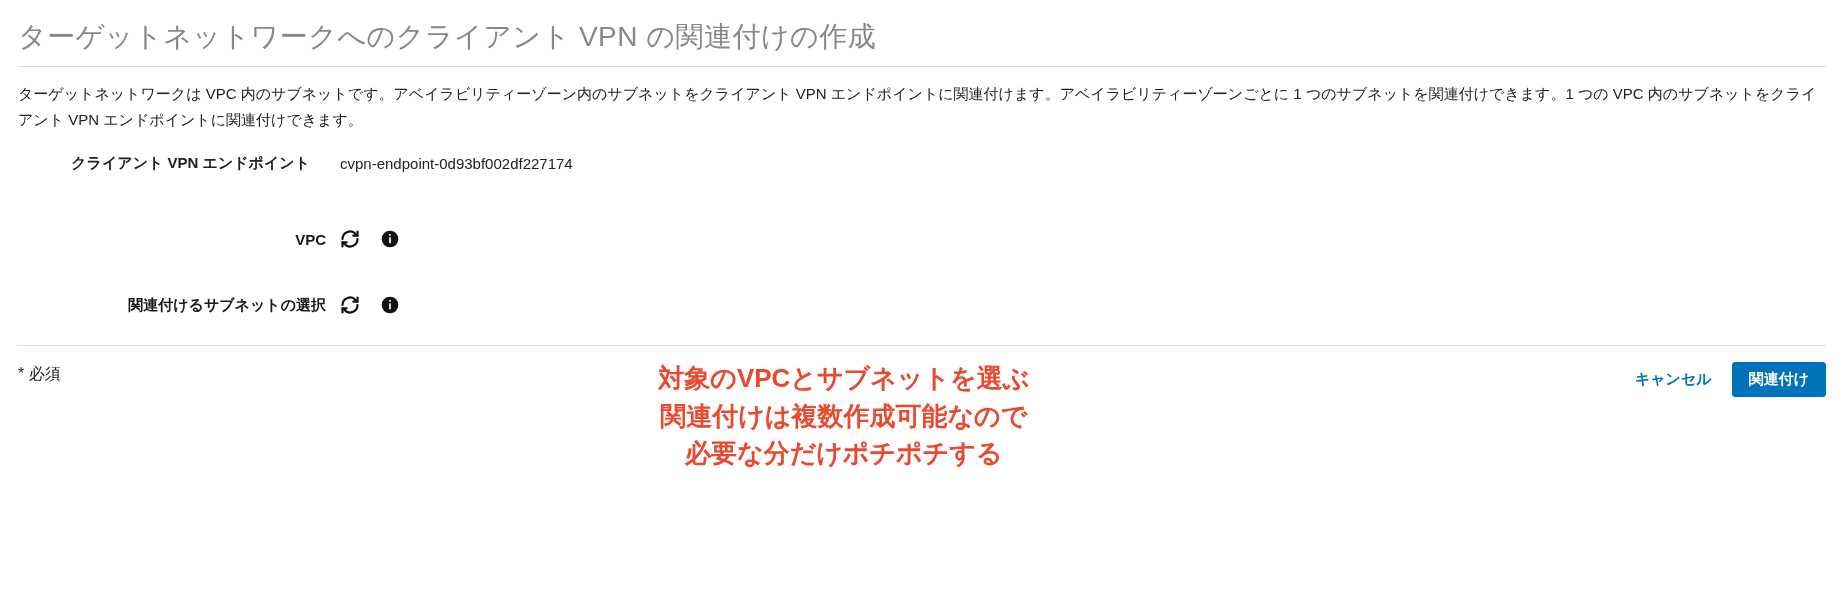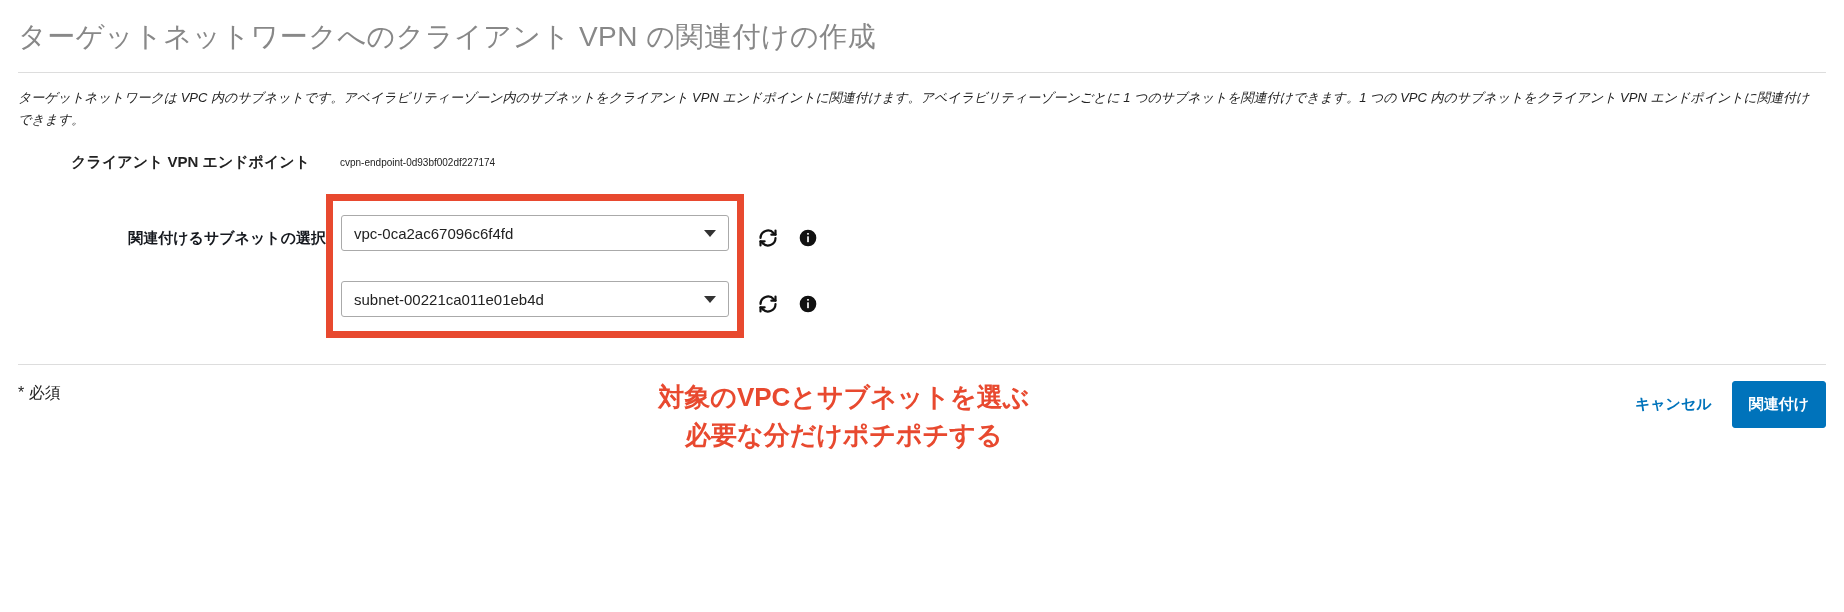--- a/index.html
+++ b/index.html
@@ -8,54 +8,53 @@
       font-size: 14px;
       color: #16191f;
       background: #fff;
       padding: 18px 18px 30px 18px;
       width: 1844px;
     }
     .page-title {
       font-size: 28px;
       font-weight: 400;
       color: #888;
-      margin-bottom: 16px;
+      margin-bottom: 10px;
       letter-spacing: 0.5px;
     }
     .title-rule {
       border: none;
       border-top: 1px solid #ddd;
       margin-bottom: 14px;
     }
     .description {
-      font-size: 13px;
+      font-size: 15px;
       line-height: 1.7;
       color: #222;
       margin-bottom: 22px;
       max-width: 1800px;
-      font-style: italic;
     }
     .form-area { padding-left: 40px; }
     .form-row {
       display: flex;
       align-items: center;
       margin-bottom: 26px;
       gap: 16px;
     }
     .form-label {
       width: 260px;
       text-align: right;
       font-weight: 700;
       font-size: 15px;
       color: #222;
       padding-right: 8px;
       flex-shrink: 0;
     }
     .form-value-static {
-      font-size: 10px;
+      font-size: 15px;
       color: #222;
       padding-left: 6px;
     }
     .highlight-box {
       border: 7px solid #e8492f;
       padding: 14px 8px 14px 8px;
       margin-top: -4px;
       margin-bottom: 4px;
       display: inline-block;
     }
@@ -132,21 +131,21 @@
       cursor: pointer;
       padding: 6px 8px;
     }
     .btn-primary {
       background: #0073bb;
       border: 1px solid #0073bb;
       color: #fff;
       font-size: 15px;
       font-weight: 700;
       cursor: pointer;
-      padding: 13px 16px;
+      padding: 7px 16px;
       border-radius: 3px;
     }
     
     .aligned-section {
       display: flex;
       align-items: flex-start;
     }
     .labels-col {
       width: 268px;
       flex-shrink: 0;
@@ -187,37 +186,24 @@
 
 <div class="form-area">
 
   <div class="form-row">
     <div class="form-label">クライアント VPN エンドポイント</div>
     <div class="form-value-static">cvpn-endpoint-0d93bf002df227174</div>
   </div>
 
   <div class="aligned-section">
     <div class="labels-col">
+      <div class="lbl">VPC</div>
       <div class="lbl last">関連付けるサブネットの選択</div>
     </div>
 
-    <div class="highlight-box">
-      <div class="highlight-row">
-        <div class="dropdown">
-          <span>vpc-0ca2ac67096c6f4fd</span>
-          <span class="caret"></span>
-        </div>
-      </div>
-      <div class="highlight-row last">
-        <div class="dropdown">
-          <span>subnet-00221ca011e01eb4d</span>
-          <span class="caret"></span>
-        </div>
-      </div>
-    </div>
 
     <div class="after-col">
       <div class="after-dd">
         <span class="refresh-icon">
           <svg width="20" height="20" viewBox="0 0 24 24" fill="none" stroke="currentColor" stroke-width="2.6" stroke-linecap="round" stroke-linejoin="round">
               <path d="M3 12a9 9 0 0 1 15.9-5.7L21 8"></path>
               <path d="M21 3v5h-5"></path>
               <path d="M21 12a9 9 0 0 1-15.9 5.7L3 16"></path>
               <path d="M3 21v-5h5"></path>
             </svg>
@@ -252,20 +238,21 @@
 
 </div>
 
 <hr class="footer-rule">
 
 <div class="footer-row">
   <div class="required-note">* 必須</div>
 
   <div class="annotation">
     <div>対象のVPCとサブネットを選ぶ</div>
+    <div>関連付けは複数作成可能なので</div>
     <div>必要な分だけポチポチする</div>
   </div>
 
   <div class="footer-buttons">
     <button class="btn-cancel">キャンセル</button>
     <button class="btn-primary">関連付け</button>
   </div>
 </div>
 
 </body></html>

